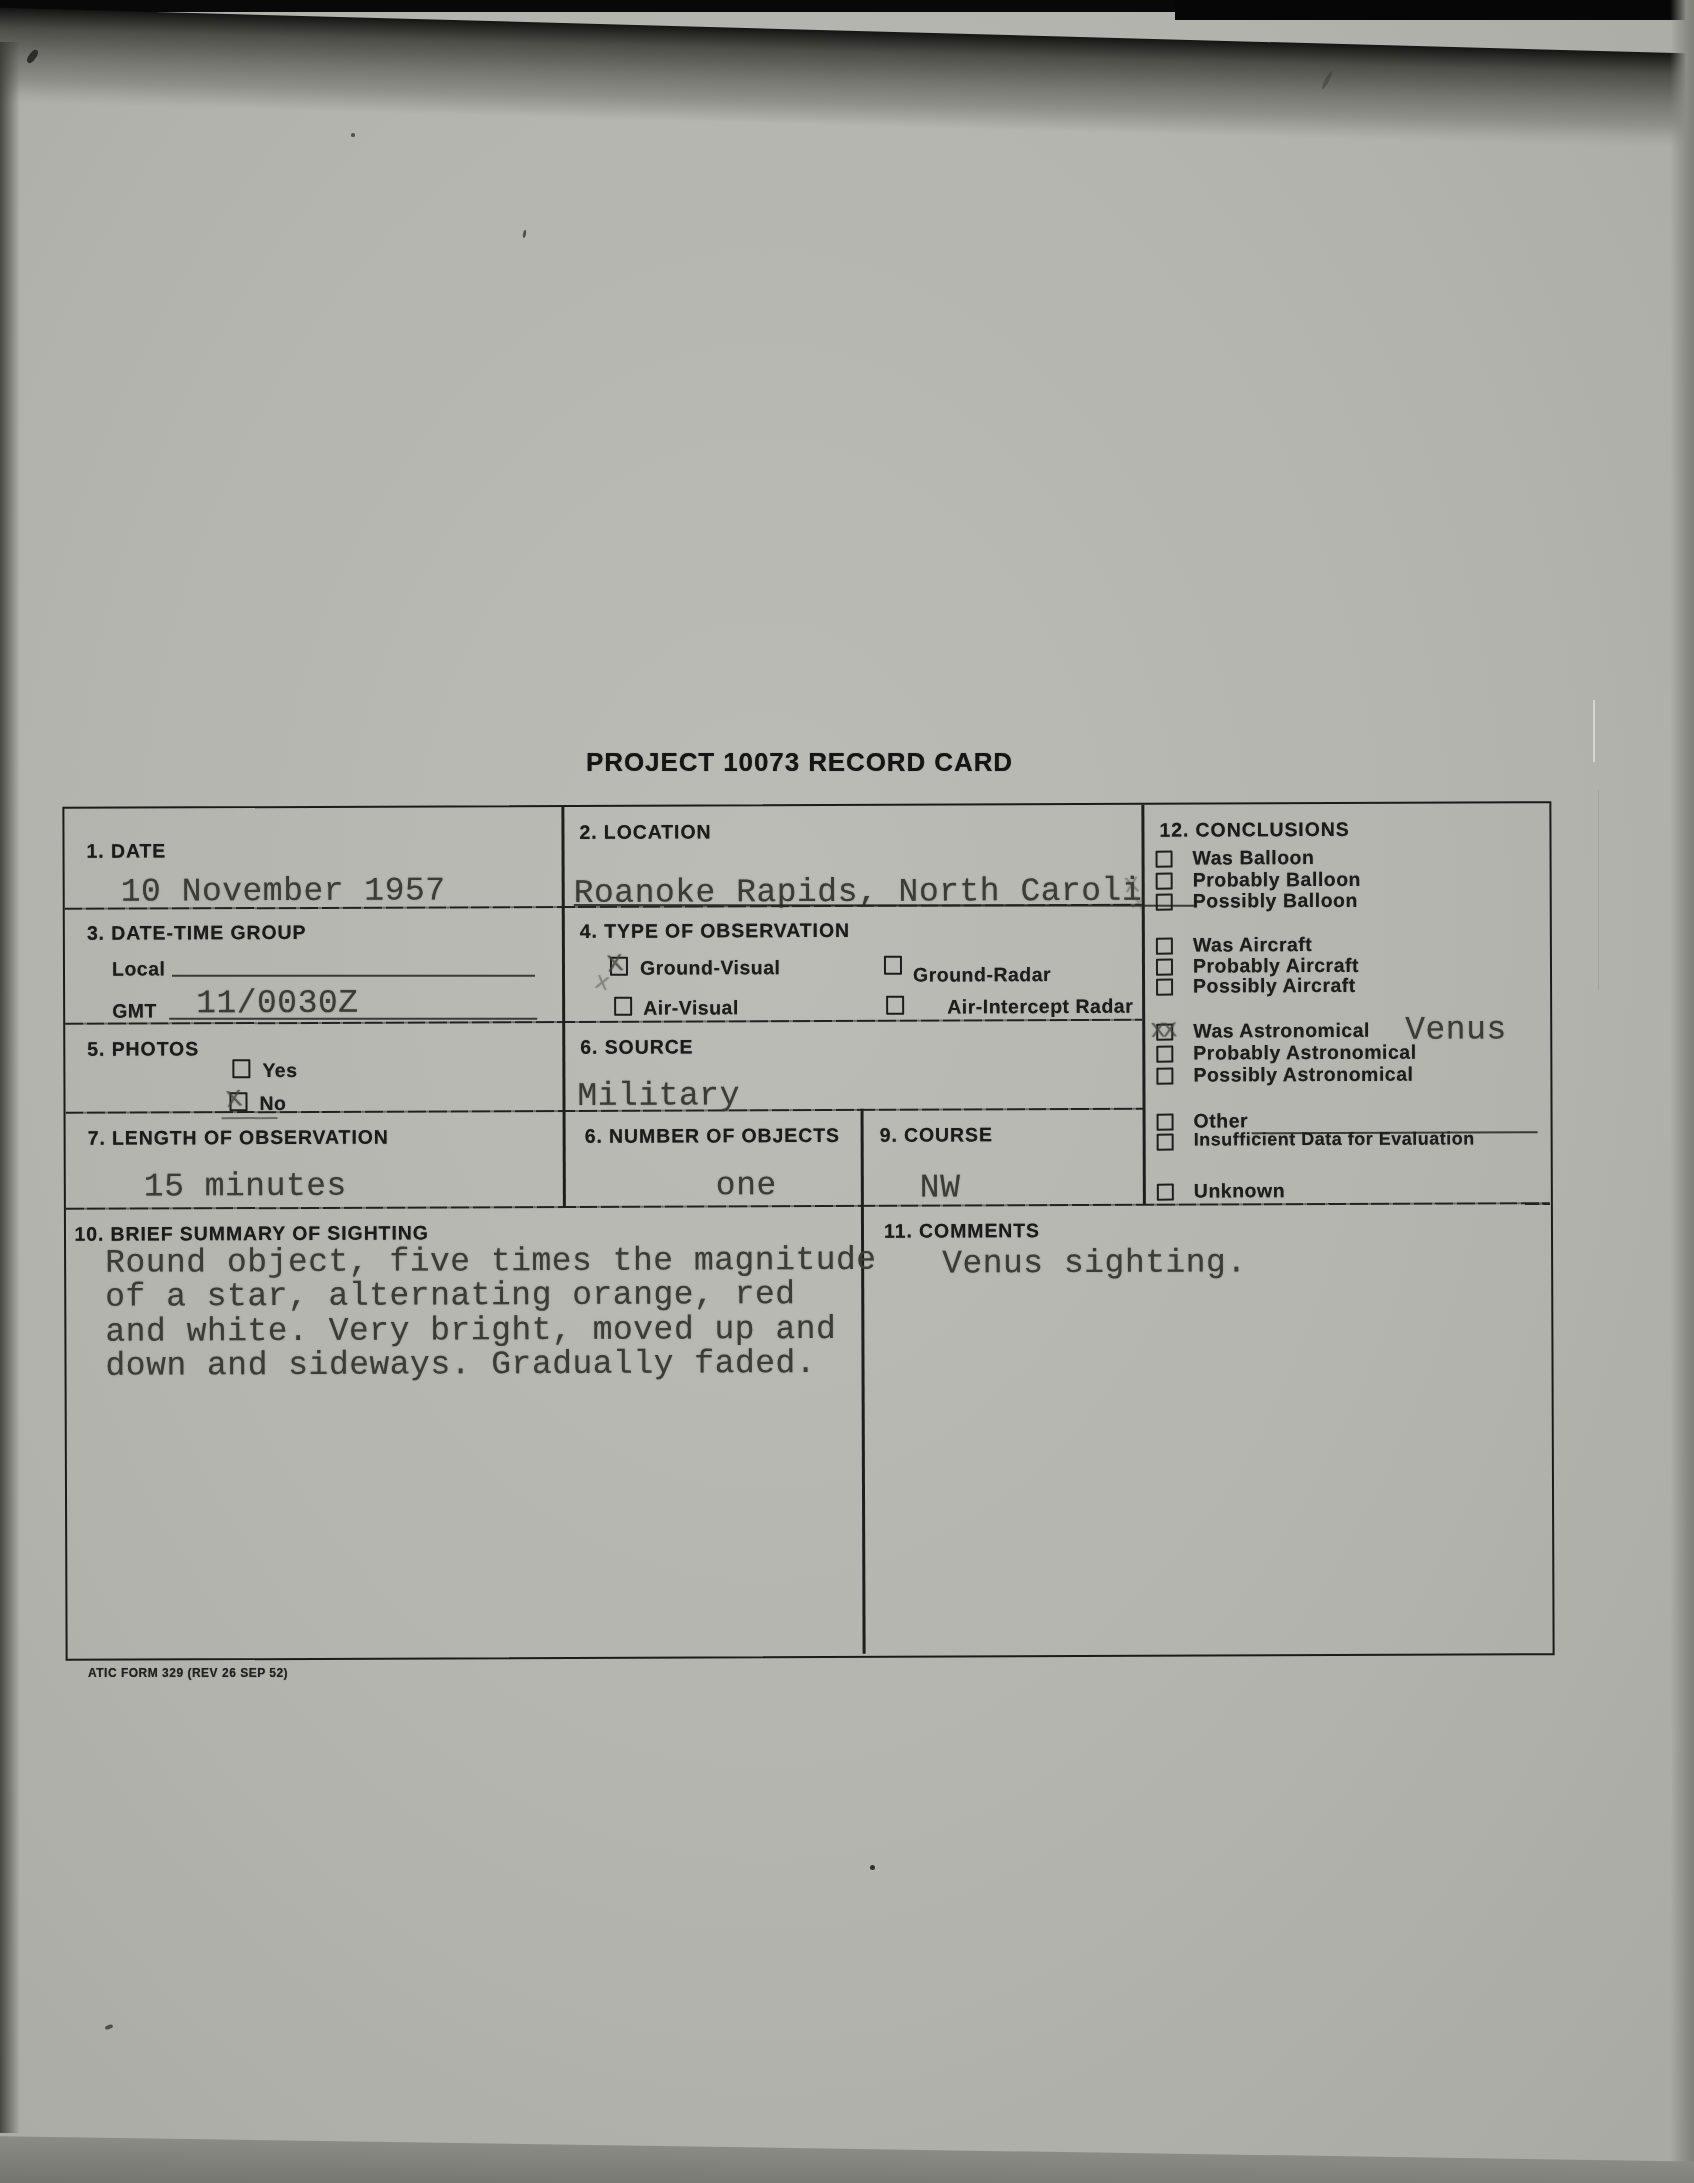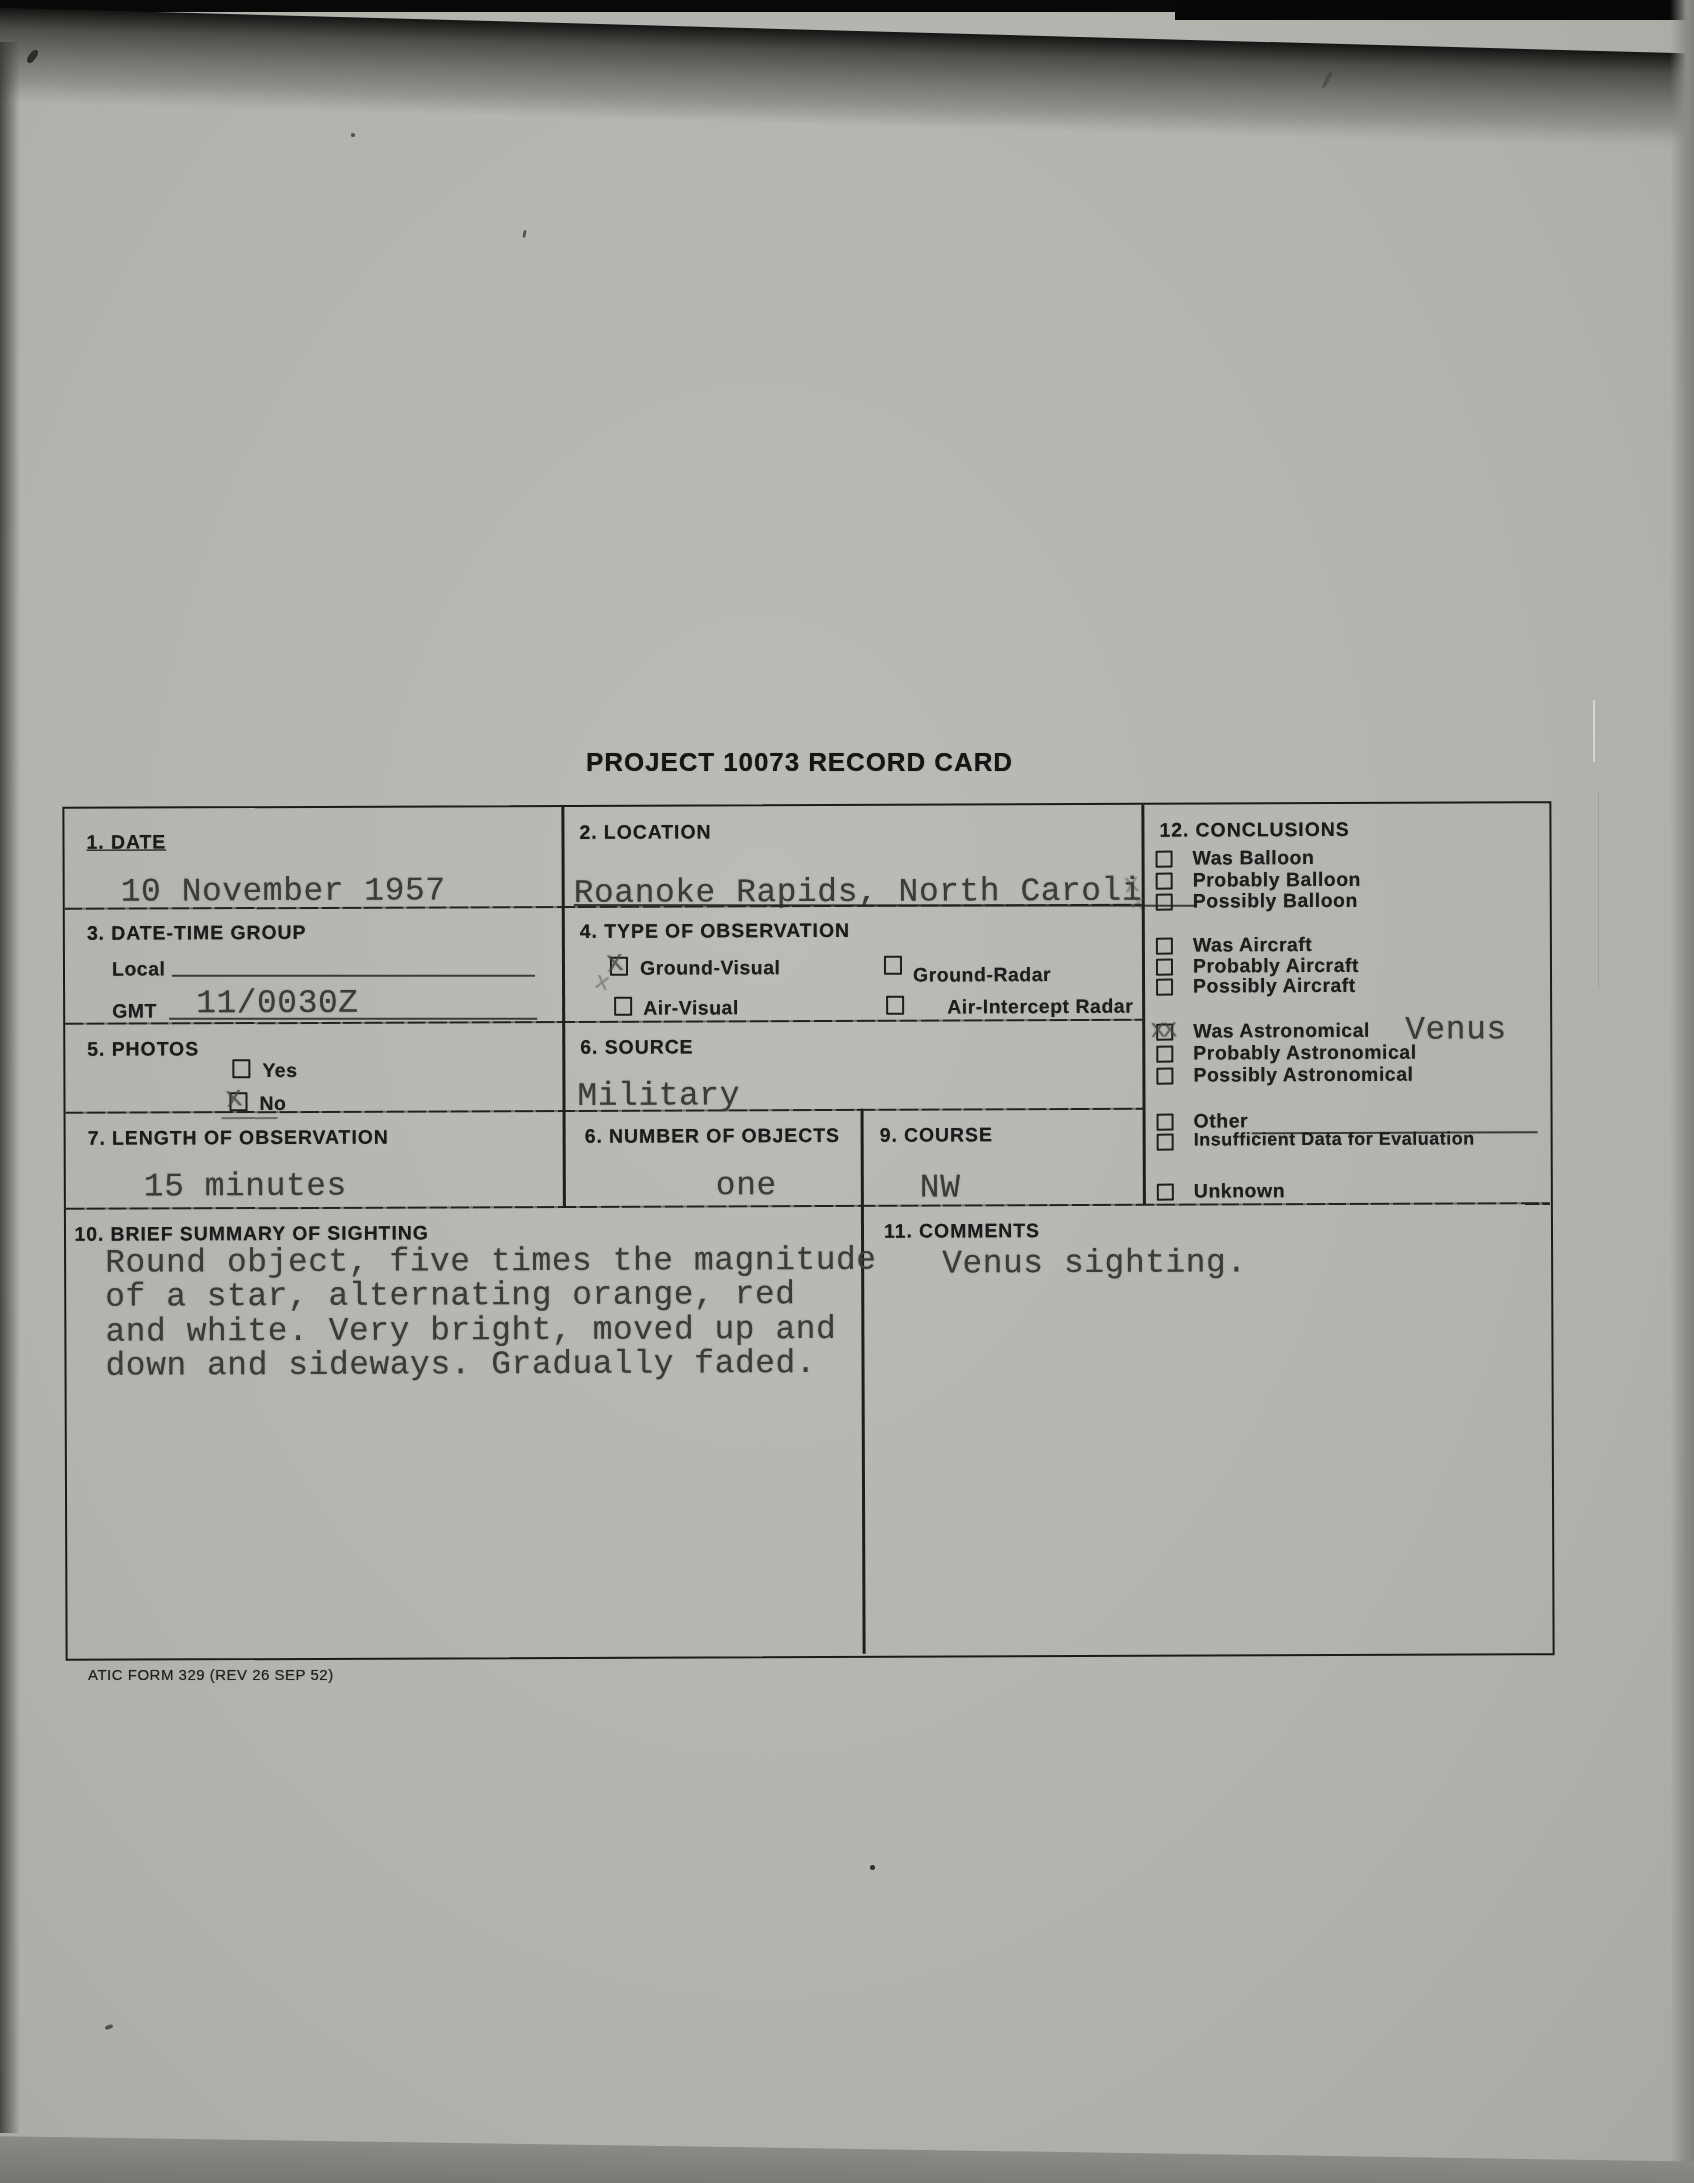--- a/index.html
+++ b/index.html
@@ -35,21 +35,21 @@
   .obs-label{position:absolute;font-weight:bold;font-size:19.5px;letter-spacing:0.5px;color:#1d1d1b;
          text-shadow:0 0 0.9px rgba(29,29,27,.55);white-space:nowrap;}
   .c-row{position:absolute;left:1091px;height:23px;}
   .c-label{position:absolute;left:37px;top:-0.9px;font-weight:bold;font-size:19.5px;letter-spacing:0.5px;
          color:#1d1d1b;text-shadow:0 0 0.9px rgba(29,29,27,.55);white-space:nowrap;}
   .uline{position:absolute;height:2.3px;background:rgba(38,38,33,.85);}
   .tmark{position:absolute;font-family:"Liberation Mono",monospace;color:#46463f;
          text-shadow:0 0 1.9px rgba(70,70,63,.6);transform:rotate(-6deg);}
   .title{position:absolute;left:586px;top:747px;font-weight:bold;font-size:26px;letter-spacing:0.9px;
          color:#151513;text-shadow:0 0 0.9px rgba(21,21,19,.7);white-space:nowrap;}
-  .footer{position:absolute;left:88px;top:1666px;font-weight:normal;font-size:15px;letter-spacing:0.5px;
+  .footer{position:absolute;left:88px;top:1666px;font-weight:bold;font-size:12px;letter-spacing:0.5px;
          color:#21211f;text-shadow:0 0 0.9px rgba(33,33,31,.6);white-space:nowrap;}
   .scratch{position:absolute;background:#d8d9d3;}
 </style>
 </head>
 <body>
 
 <div class="page">
 
   <div class="top-black"></div>
   <div class="top-black-right"></div>
@@ -72,21 +72,21 @@
   <div class="card">
 
     <div class="vline" style="left:497px;top:0;height:400px;"></div>
     <div class="vline" style="left:795px;top:303px;height:545px;"></div>
     <div class="vline" style="left:1077px;top:0;height:400px;"></div>
     <div class="hline" style="left:0;top:99px;width:1077px;"></div>
     <div class="hline" style="left:0;top:214px;width:1077px;"></div>
     <div class="hline" style="left:0;top:303px;width:1079px;"></div>
     <div class="hline" style="left:0;top:399px;width:1484px;"></div>
 
-    <div class="cell-label" style="left:22px;top:22px;text-decoration:underline;">1. DATE</div>
+    <div class="cell-label" style="left:22px;top:31px;">1. DATE</div>
     <div class="typed" style="left:56px;top:65px;">10 November 1957</div>
 
     <div class="cell-label" style="left:515px;top:14px;">2. LOCATION</div>
     <div class="typed" style="left:509px;top:68px;">Roanoke Rapids, North Caroli</div>
     <div class="uline" style="left:509px;top:97px;width:623px;transform:rotate(.3deg);transform-origin:left;"></div>
 
     <div class="cell-label" style="left:22px;top:113px;">3. DATE-TIME GROUP</div>
     <div class="obs-label" style="left:47px;top:149px;">Local</div>
     <div class="uline" style="left:107px;top:167px;width:363px;transform:rotate(.2deg);"></div>
     <div class="obs-label" style="left:47px;top:191px;">GMT</div>

